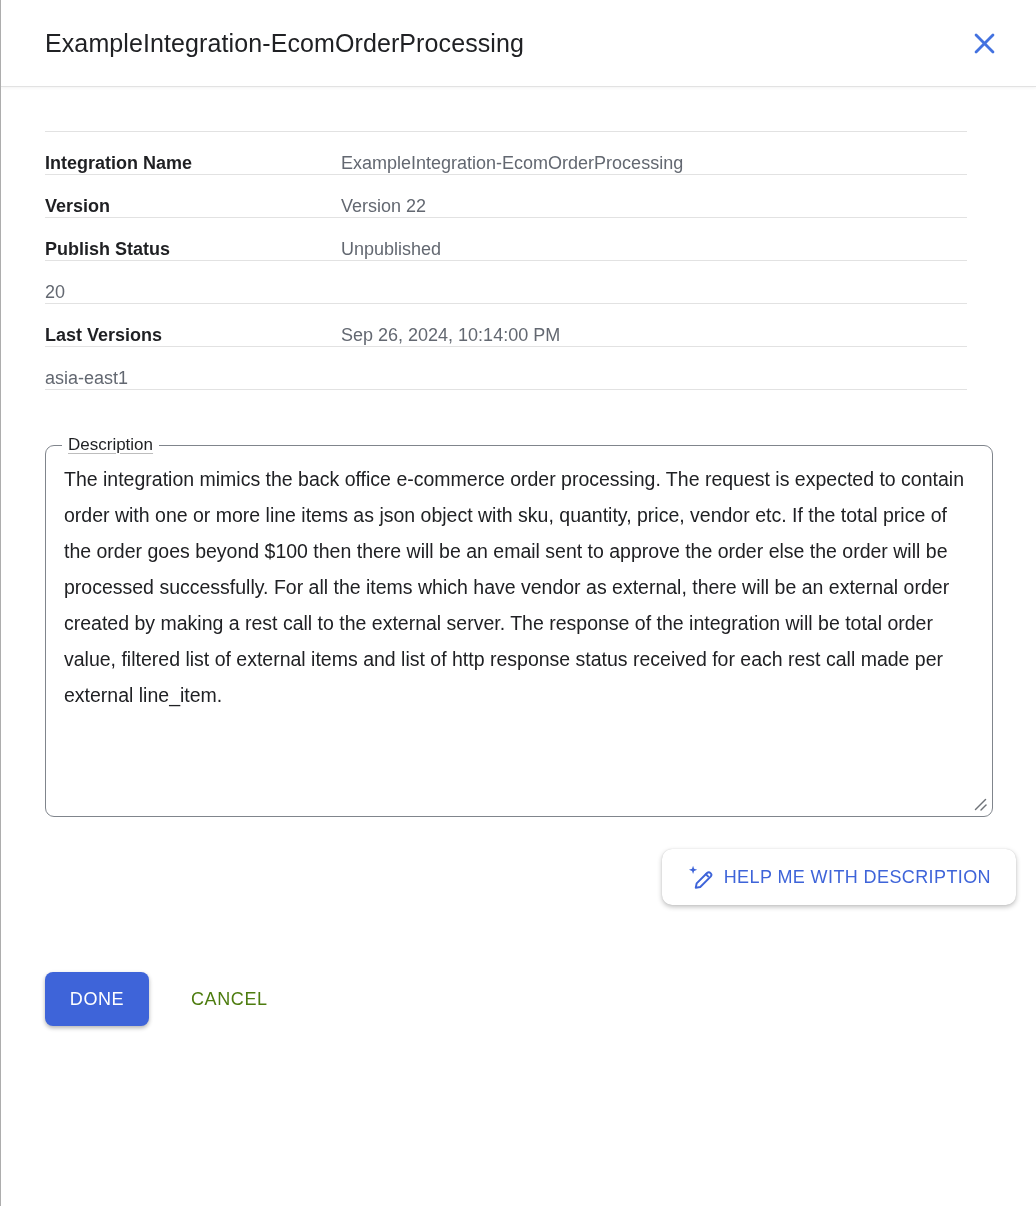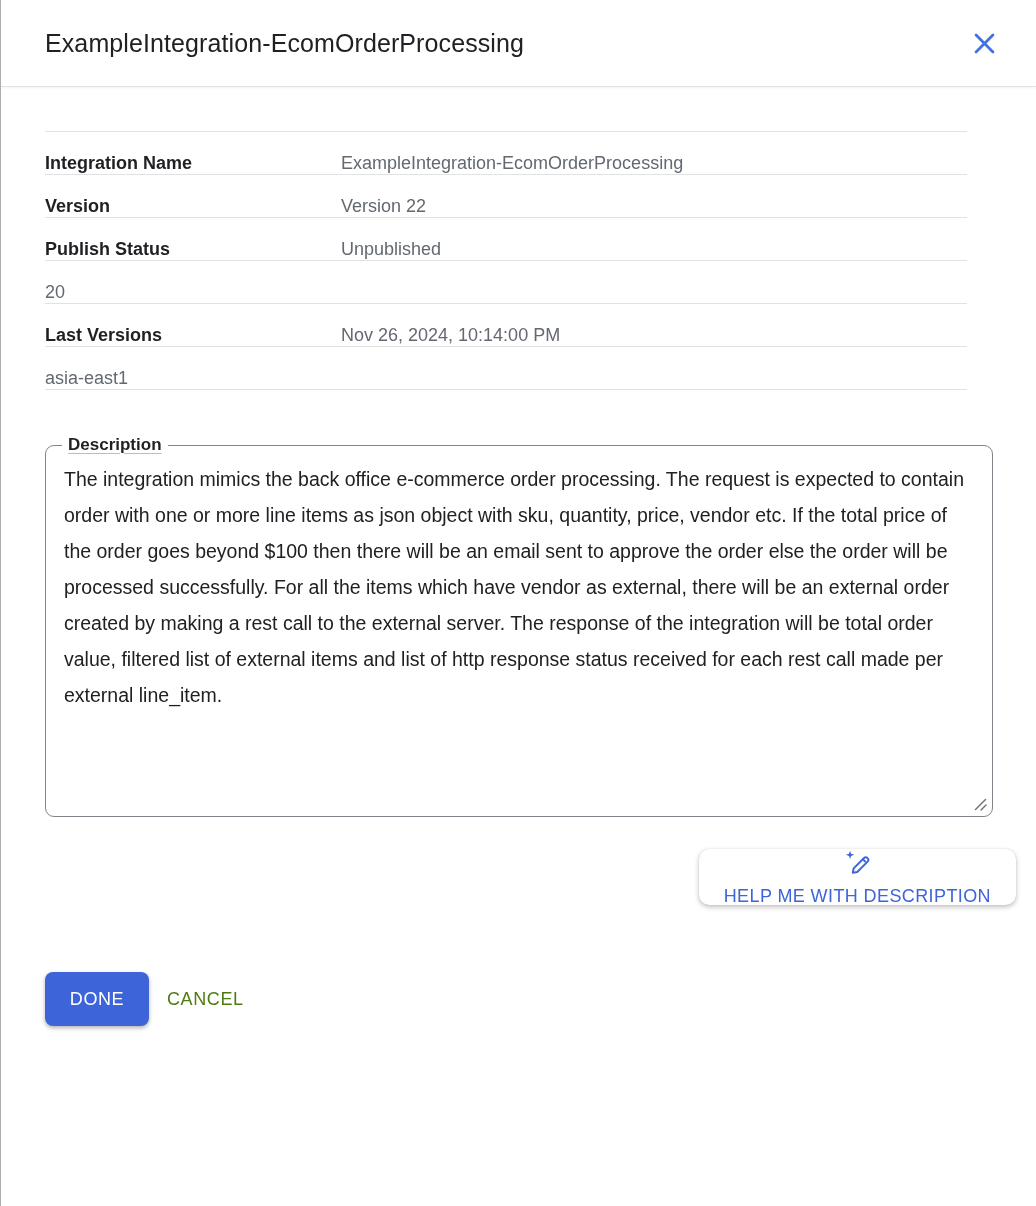--- a/index.html
+++ b/index.html
@@ -56,21 +56,21 @@
   
   .desc-fieldset{
     margin:45px 43px 0 44px;
     height:382px;
     border:1px solid var(--field-border);
     border-radius:9px;
     padding:0 8px 8px 8px;
     position:relative;
   }
   .desc-legend{
-    font-size:17px;font-weight:700;color:#1f2023;
+    font-size:17px;font-weight:400;color:#1f2023;
     padding:0 6px;margin-left:8px;line-height:20px;
     text-decoration:underline;
     text-decoration-color:#bdbdbd;
     text-decoration-thickness:1px;
     text-underline-offset:3px;
   }
   .desc-textarea{
     display:block;width:100%;height:330px;margin-top:2px;
     border:none;outline:none;resize:none;background:transparent;
     font-family:"Liberation Sans", sans-serif;
@@ -85,26 +85,25 @@
   .help-btn{
     margin-left:auto;margin-right:20px;
     display:flex;align-items:center;gap:11px;
     height:56px;padding:0 25px;
     background:#ffffff;border:none;border-radius:10px;
     box-shadow:0 0 1px rgba(0,0,0,0.18), 0 2px 5px rgba(0,0,0,0.25);
     color:var(--accent);
     font-family:"Liberation Sans", sans-serif;
     font-size:18px;font-weight:500;letter-spacing:0.4px;
     cursor:pointer;
-    flex-direction:column;
   }
   .help-btn .btn-icon{display:flex;align-items:center;line-height:0;}
   
   .actions{
-    display:flex;gap:18px;
+    display:flex;gap:42px;
     margin:67px 0 0 44px;
   }
   .done-btn{
     width:104px;height:54px;
     background:var(--accent);color:#ffffff;
     border:none;border-radius:8px;
     font-family:"Liberation Sans", sans-serif;
     font-size:18px;font-weight:500;letter-spacing:0.6px;
     box-shadow:0 2px 4px rgba(0,0,0,0.3);
     cursor:pointer;
@@ -146,21 +145,21 @@
       </div>
       <div class="detail-row">
         <div class="detail-label">Publish Status</div>
         <div class="detail-value">Unpublished</div>
       </div>
       <div class="detail-row">
         <div class="detail-value">20</div>
       </div>
       <div class="detail-row">
         <div class="detail-label">Last Versions</div>
-        <div class="detail-value">Nov 26, 2024, 10:14:00 PM</div>
+        <div class="detail-value">Sep 26, 2024, 10:14:00 PM</div>
       </div>
       <div class="detail-row">
         <div class="detail-value">asia-east1</div>
       </div>
     </div>
 
     <fieldset class="desc-fieldset">
       <legend class="desc-legend">Description</legend>
       <textarea class="desc-textarea" spellcheck="false" style="">The integration mimics the back office e-commerce order processing. The request is expected to contain order with one or more line items as json object with sku, quantity, price, vendor etc. If the total price of the order goes beyond $100 then there will be an email sent to approve the order else the order will be processed successfully. For all the items which have vendor as external, there will be an external order created by making a rest call to the external server. The response of the integration will be total order value, filtered list of external items and list of http response status received for each rest call made per external line_item.</textarea>
       <span class="resize-grip">

